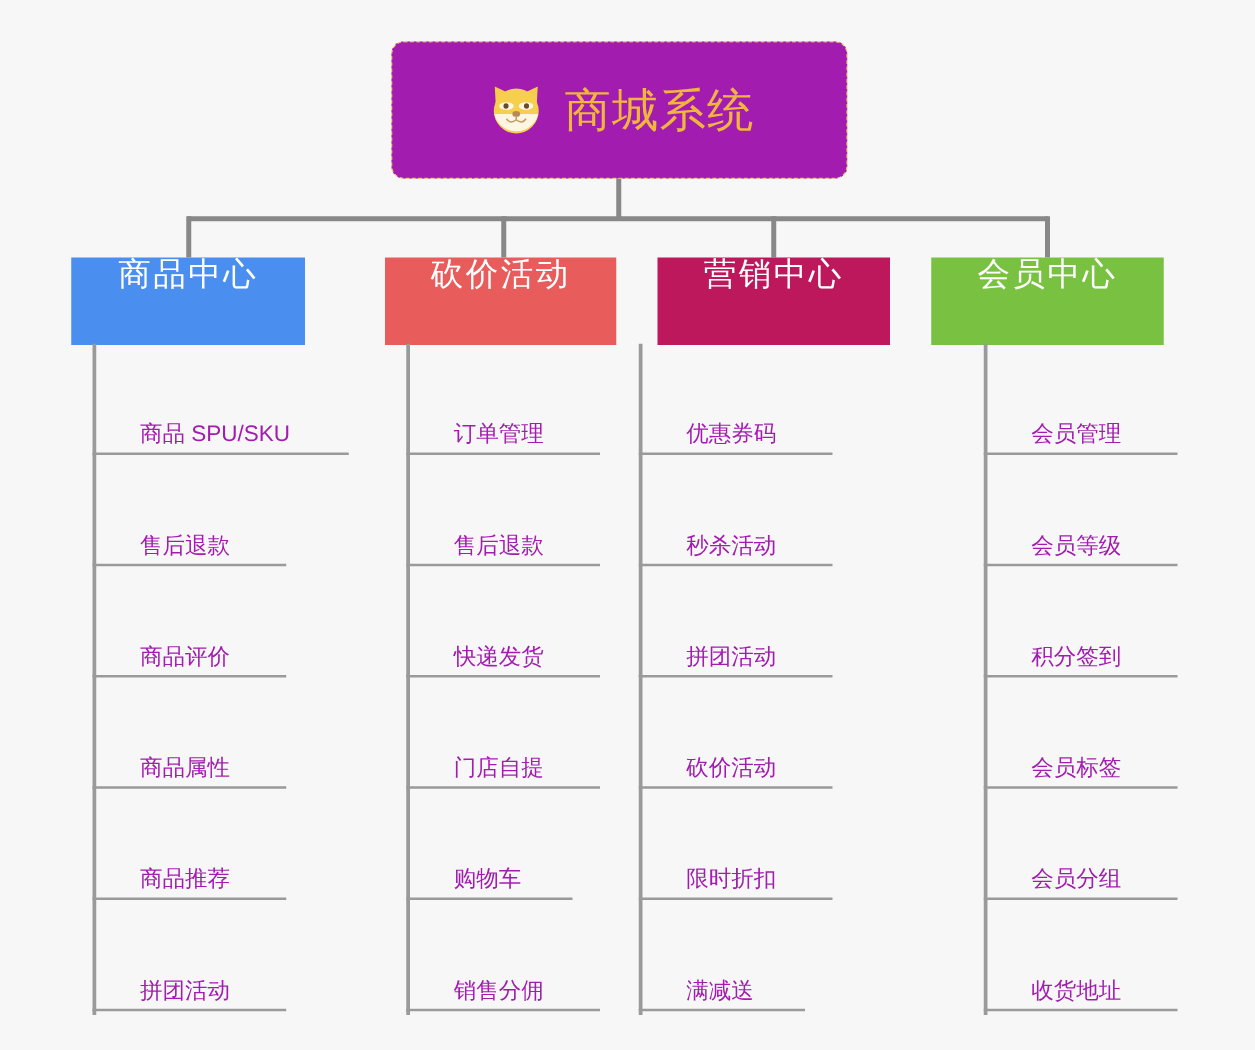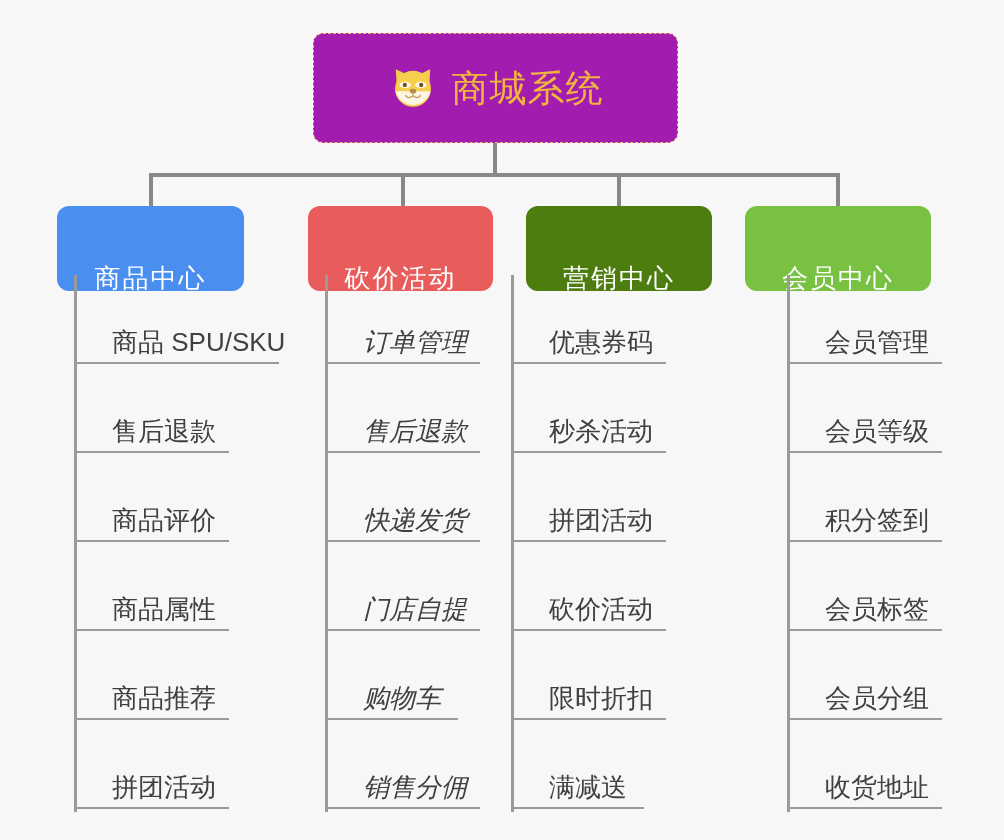--- a/index.html
+++ b/index.html
@@ -55,24 +55,24 @@
   .conn {
     position: absolute;
     background: #888888;
   }
   .conn-v { width: 4px; }
   .conn-h { height: 4px; }
 
   
   .cat-box {
     position: absolute;
-    height: 85px;
-    border-radius: 12px;
+    height: 70px;
+    border-radius: 0;
     display: flex;
-    align-items: flex-end;
+    align-items: flex-start;
     justify-content: center;
     box-sizing: border-box;
   }
   .cat-label {
     font-size: 26px;
     color: #ffffff;
     letter-spacing: 2px;
     white-space: nowrap;
     line-height: 1;
   }
@@ -93,22 +93,22 @@
   .leaf {
     position: relative;
     height: 89px;
     display: flex;
     align-items: flex-end;
     box-sizing: border-box;
     padding-left: 30px;
   }
   .leaf-text {
     display: inline-block;
-    font-size: 26px;
-    color: #404040;
+    font-size: 18px;
+    color: #a21caf;
     line-height: 1.25;
     padding: 0 8px 6px 8px;
     white-space: nowrap;
   }
   .leaf-rule {
     position: absolute;
     left: 0;
     bottom: 0;
     height: 2px;
     background: #9a9a9a;
@@ -154,21 +154,21 @@
   <div class="conn conn-v" style="left:401px; top:173px; height:33px;"></div>
   <div class="conn conn-v" style="left:617px; top:173px; height:33px;"></div>
   <div class="conn conn-v" style="left:836px; top:173px; height:33px;"></div>
 
   <div class="cat-box" style="left:57px; top:206px; width:187px; background:#4a8ef0;">
     <span class="cat-label">商品中心</span>
   </div>
   <div class="cat-box" style="left:308px; top:206px; width:185px; background:#e85c5c;">
     <span class="cat-label">砍价活动</span>
   </div>
-  <div class="cat-box" style="left:526px; top:206px; width:186px; background:#4d7c0f;">
+  <div class="cat-box" style="left:526px; top:206px; width:186px; background:#be185d;">
     <span class="cat-label">营销中心</span>
   </div>
   <div class="cat-box" style="left:745px; top:206px; width:186px; background:#78c141;">
     <span class="cat-label">会员中心</span>
   </div>
 
   <div class="branch" style="left:74px;">
     <div class="spine" style="height:537px;"></div>
     <div class="leaf">
       <span class="leaf-rule" style="width:205px;"></span>
@@ -189,21 +189,21 @@
     <div class="leaf">
       <span class="leaf-rule" style="width:155px;"></span>
       <span class="leaf-text">商品推荐</span>
     </div>
     <div class="leaf">
       <span class="leaf-rule" style="width:155px;"></span>
       <span class="leaf-text">拼团活动</span>
     </div>
   </div>
 
-  <div class="branch" style="left:325px;font-style:italic;">
+  <div class="branch" style="left:325px;">
     <div class="spine" style="height:537px;"></div>
     <div class="leaf">
       <span class="leaf-rule" style="width:155px;"></span>
       <span class="leaf-text">订单管理</span>
     </div>
     <div class="leaf">
       <span class="leaf-rule" style="width:155px;"></span>
       <span class="leaf-text">售后退款</span>
     </div>
     <div class="leaf">

